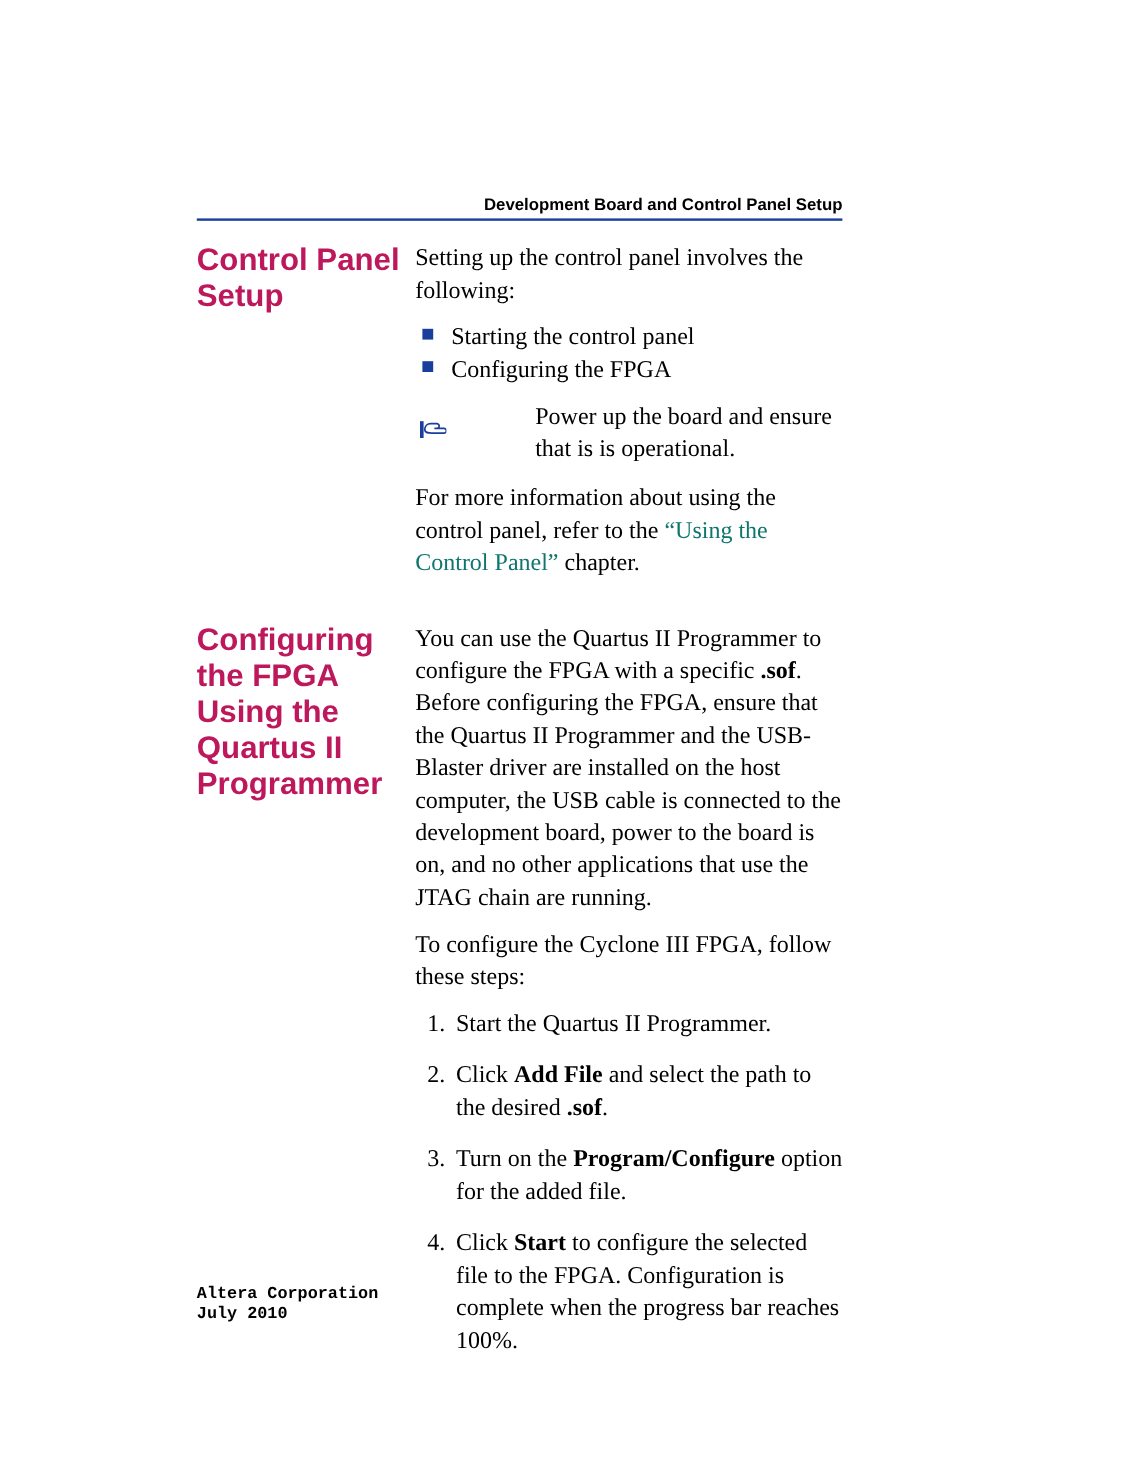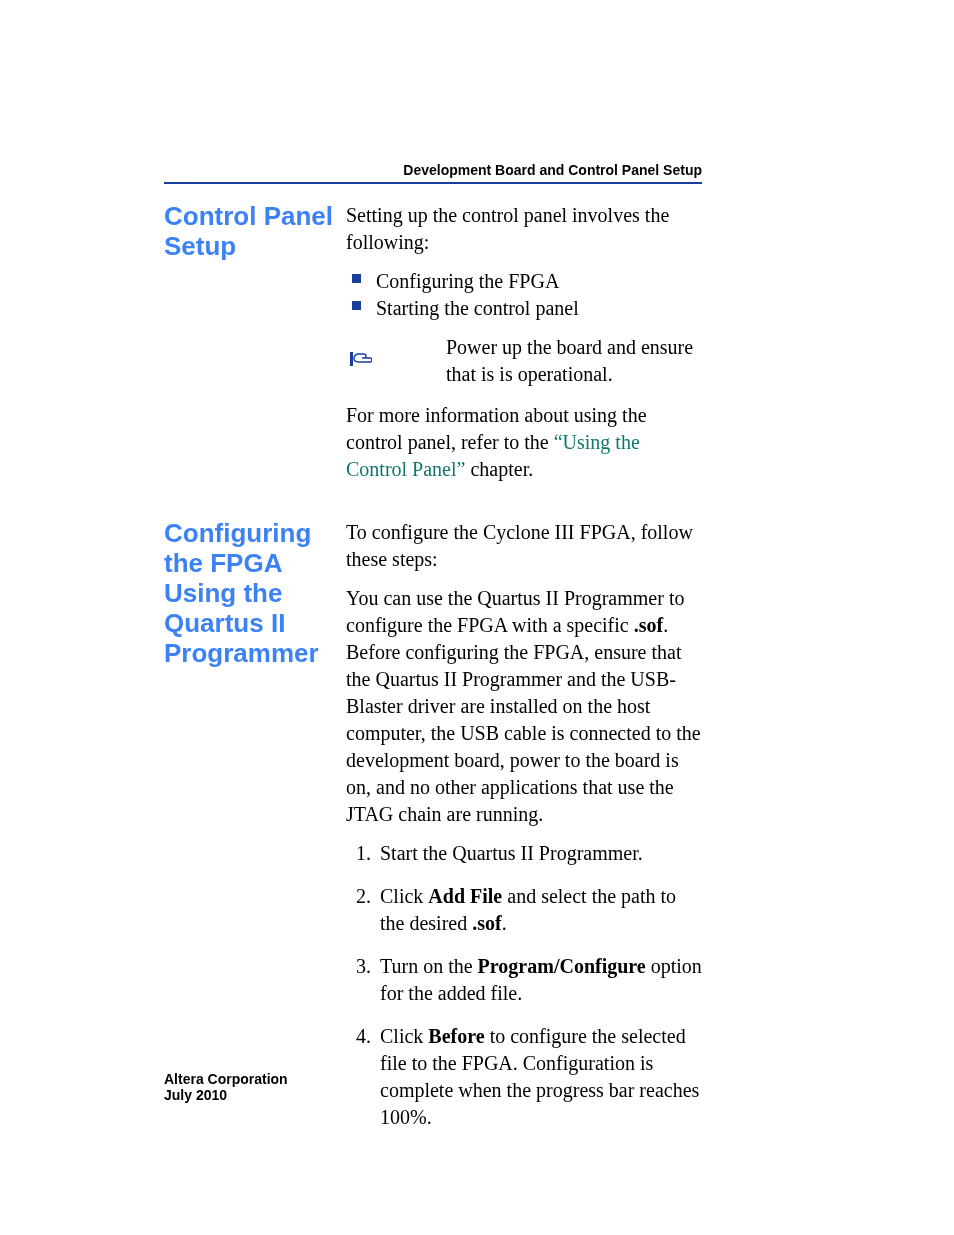--- a/index.html
+++ b/index.html
@@ -48,21 +48,21 @@
     margin-bottom: 24px;
   }
   .side-head {
     width: 172px;
     flex: 0 0 172px;
     font-family: "Arial Narrow", Arial, Helvetica, sans-serif;
     font-stretch: condensed;
     font-weight: bold;
     font-size: 26px;
     line-height: 1.15;
-    color: #3b82f6;
+    color: #be185d;
     padding-right: 10px;
   }
   .body-col {
     flex: 1;
     font-size: 20px;
     line-height: 1.35;
   }
   .body-col p { margin: 0 0 12px 0; }
   ul.square {
     list-style: none;
@@ -104,21 +104,21 @@
     margin: 0 0 16px 0;
     padding-left: 4px;
   }
   .footer {
     position: absolute;
     left: 164px;
     right: 164px;
     bottom: 132px;
     display: flex;
     justify-content: space-between;
-    font-family: Liberation Sans, sans-serif;
+    font-family: Liberation Mono, monospace;
     font-weight: bold;
     font-size: 14px;
   }
   .footer .left { text-align: left; }
   .footer .right { text-align: right; }
   b { font-weight: bold; }
 </style>
 </head>
 <body>
 
@@ -127,55 +127,55 @@
   <div class="running-head">Development Board and Control Panel Setup</div>
   <div class="hr"></div>
 
   <div class="content">
 
     <div class="section">
       <div class="side-head">Control Panel Setup</div>
       <div class="body-col">
         <p>Setting up the control panel involves the following:</p>
         <ul class="square">
+          <li>Starting the control panel</li>
           <li>Configuring the FPGA</li>
-          <li>Starting the control panel</li>
         </ul>
         <div class="note-row">
           <span class="note-icon">
             <svg width="22" height="18" viewBox="0 0 22 18">
               <rect x="0" y="2" width="3" height="14" fill="#1a3e9c"></rect>
               <path d="M4 9 C4 6, 6 4, 9 4 L14 4 C15 4, 16 5, 16 6 C16 7, 15 8, 14 8 L12 8 L20 8 C21 8, 22 9, 22 10 C22 11, 21 12, 20 12 L10 12 C7 12, 4 12, 4 9 Z" fill="none" stroke="#1a3e9c" stroke-width="1.4"></path>
             </svg>
           </span>
           <span class="note-text">Power up the board and ensure that is is operational.</span>
         </div>
         <p>
           <span>For more information about using the control panel, refer to the </span><span class="link">“Using the Control Panel”</span><span> chapter.</span>
         </p>
       </div>
     </div>
 
     <div class="section">
       <div class="side-head">Configuring the FPGA Using the Quartus II Programmer</div>
       <div class="body-col">
-        <p>To configure the Cyclone III FPGA, follow these steps:</p>
         <p>
           <span>You can use the Quartus II Programmer to configure the FPGA with a specific </span><b>.sof</b><span>. Before configuring the FPGA, ensure that the Quartus II Programmer and the USB-Blaster driver are installed on the host computer, the USB cable is connected to the development board, power to the board is on, and no other applications that use the JTAG chain are running.</span>
         </p>
+        <p>To configure the Cyclone III FPGA, follow these steps:</p>
         <ol class="steps">
           <li>Start the Quartus II Programmer.</li>
           <li>
             <span>Click </span><b>Add File</b><span> and select the path to the desired </span><b>.sof</b><span>.</span>
           </li>
           <li>
             <span>Turn on the </span><b>Program/Configure</b><span> option for the added file.</span>
           </li>
           <li>
-            <span>Click </span><b>Before</b><span> to configure the selected file to the FPGA. Configuration is complete when the progress bar reaches 100%.</span>
+            <span>Click </span><b>Start</b><span> to configure the selected file to the FPGA. Configuration is complete when the progress bar reaches 100%.</span>
           </li>
         </ol>
       </div>
     </div>
 
   </div>
 
   <div class="footer">
     <div class="left">
       <div>Altera Corporation</div>

